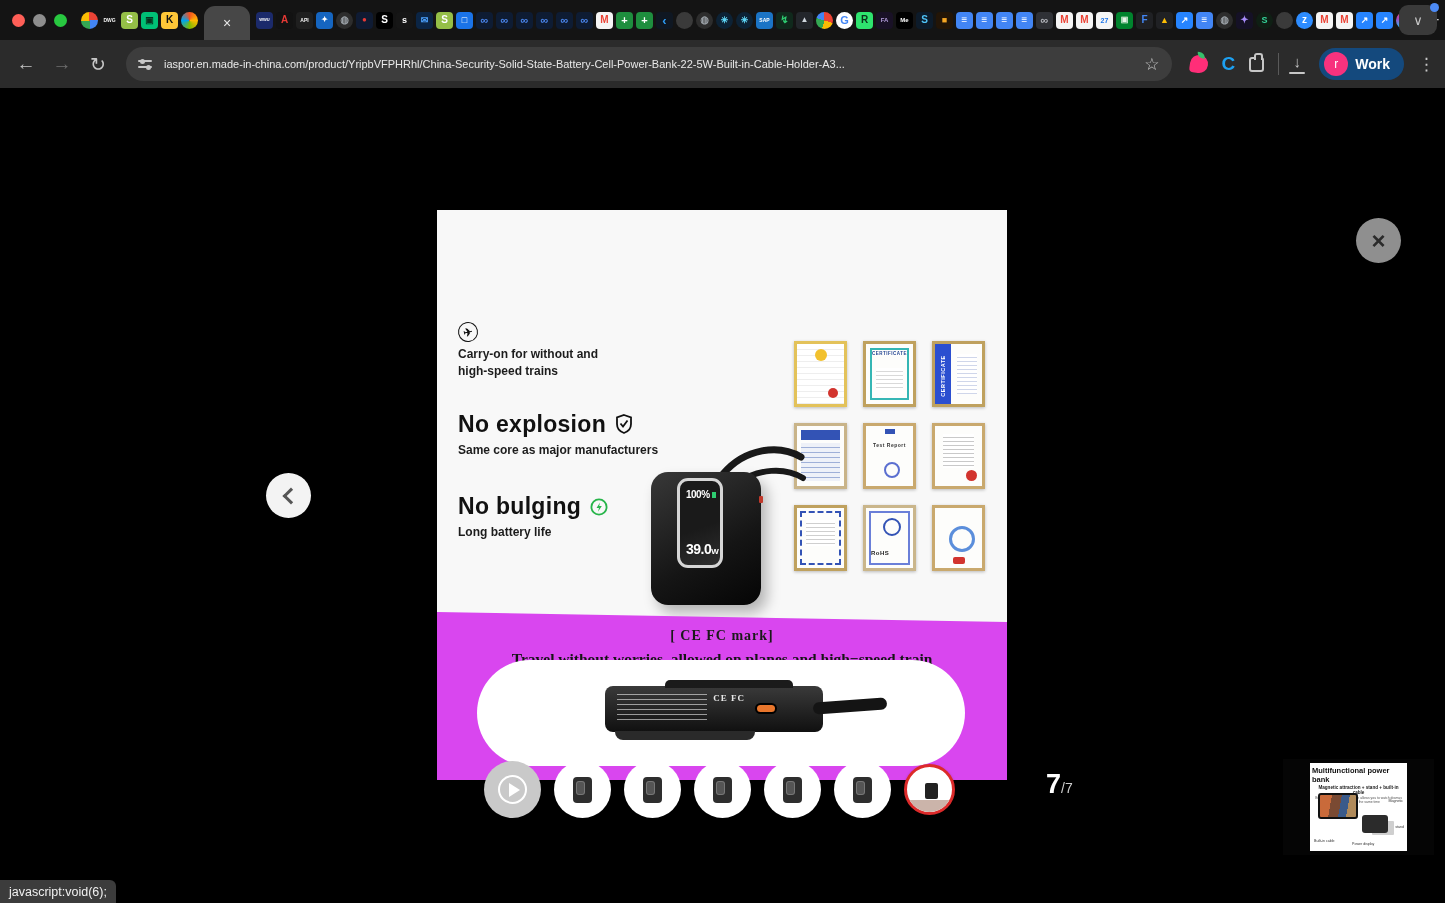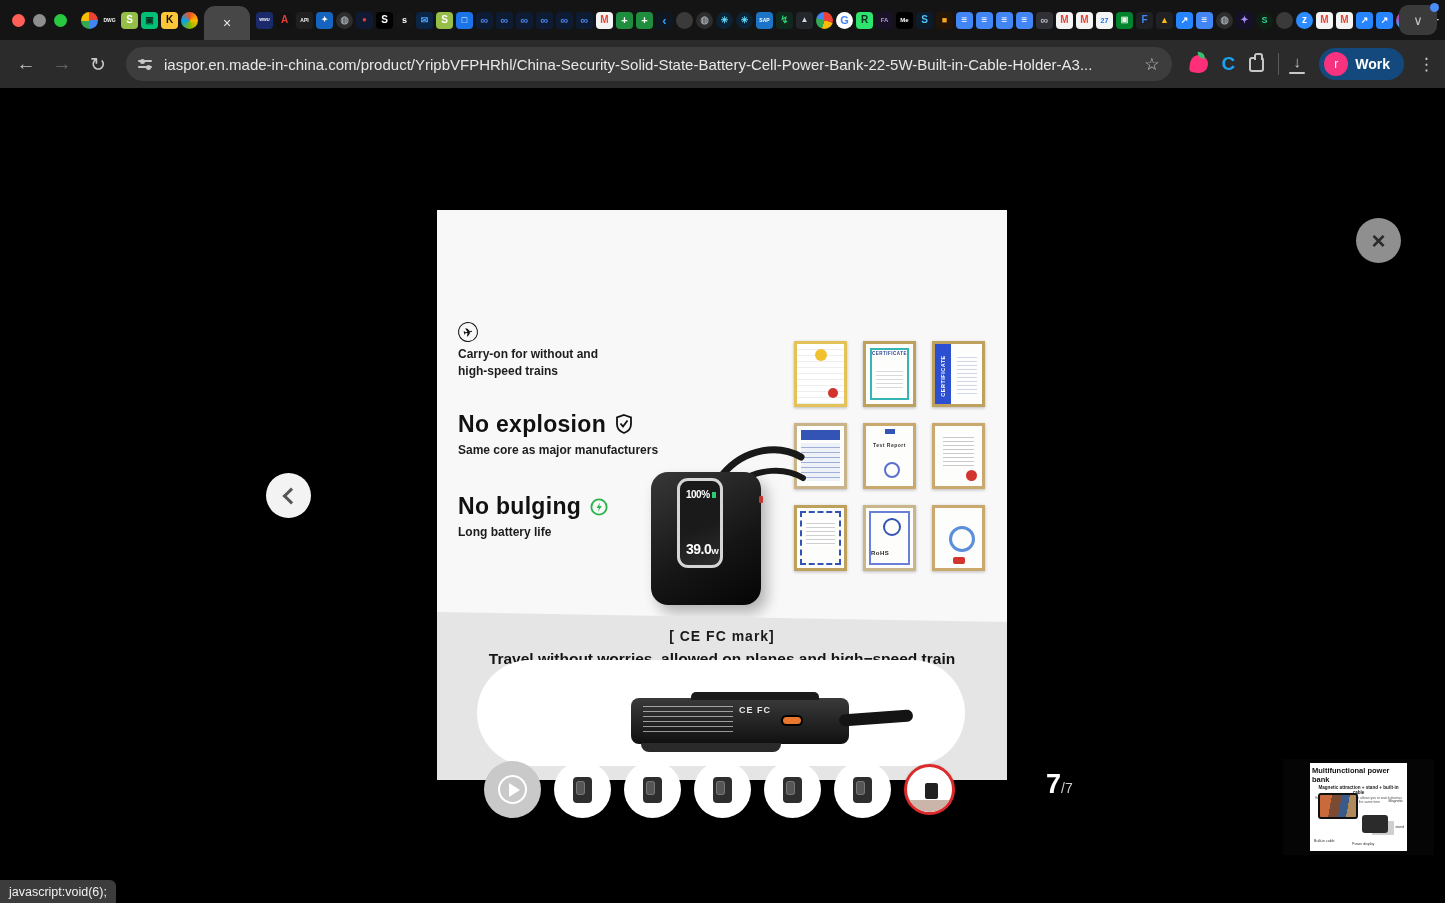--- a/index.html
+++ b/index.html
@@ -33,21 +33,21 @@
     justify-content:center; color:#c7c7c7; font-size:19px; flex:none; }
   .navbtn.dim { color:#6f6f6f; }
   .omnibox { flex:1; height:34px; margin:0 8px; background:#3d3d3d; border-radius:17px;
     display:flex; align-items:center; padding:0 12px; gap:10px; min-width:0; }
   .siteinfo { width:16px; height:14px; position:relative; flex:none; }
   .siteinfo::before, .siteinfo::after { content:""; position:absolute; left:0; right:2px;
     height:2px; background:#c7c7c7; border-radius:2px; }
   .siteinfo::before { top:3px; } .siteinfo::after { top:9px; }
   .siteinfo b { position:absolute; width:5px; height:5px; border-radius:50%;
     background:#c7c7c7; } .siteinfo b.t { left:2px; top:1.5px; } .siteinfo b.b { right:3px; top:7.5px; }
-  .urltext { color:#e8e8e8; font-size:15px; white-space:nowrap; overflow:hidden;
+  .urltext { color:#e8e8e8; font-size:11px; white-space:nowrap; overflow:hidden;
     text-overflow:ellipsis; flex:1; }
   .star { color:#c7c7c7; font-size:17px; flex:none; }
   .extrow { display:flex; align-items:center; gap:14px; margin:0 6px; }
   .ext-berry { width:18px; height:18px; border-radius:50% 50% 50% 4px; background:#ff2e78;
     position:relative; transform:rotate(8deg); }
   .ext-berry::before { content:""; position:absolute; top:-3px; left:6px; width:8px;
     height:6px; background:#35c06b; border-radius:0 6px 0 6px; }
   .ext-c { color:#1da1f2; font-weight:bold; font-size:19px; }
   .ext-puzzle { width:15px; height:15px; border:2px solid #c7c7c7; border-radius:3px;
     position:relative; }
@@ -157,31 +157,31 @@
     display:flex; flex-direction:column; justify-content:space-between;
     padding:8px 0 8px 6px; }
   .batt { font-size:10px; font-weight:bold; letter-spacing:-0.5px; }
   .batt::after { content:""; display:inline-block; width:4px; height:6px;
     background:#2ecc71; margin-left:2px; }
   .watt { font-size:14px; font-weight:bold; letter-spacing:-0.5px; }
   .watt .u { font-size:8px; }
   .cable { position:absolute; left:0; top:0; pointer-events:none; }
 
   
-  .band { position:absolute; left:0; right:0; bottom:0; height:178px; background:#e5e5e5;
+  .band { position:absolute; left:0; right:0; bottom:0; height:178px; background:#d946ef;
     clip-path:polygon(0 10px, 100% 20px, 100% 100%, 0 100%);
-    font-family:Liberation Sans, sans-serif; }
+    font-family:Liberation Serif, serif; }
   .band-mark { text-align:center; margin-top:26px; font-size:14px; font-weight:bold;
     color:#1a1a1a; letter-spacing:1px; }
   .band-line { text-align:center; margin-top:6px; font-size:15.5px; font-weight:bold;
     color:#151515; }
   .pill { position:absolute; left:40px; right:42px; bottom:14px; height:106px;
     background:#fff; border-radius:54px; }
-  .sideview { position:absolute; left:154px; top:26px; width:218px; height:46px;
-    background:linear-gradient(#3a3a3a,#101010); border-radius:8px;margin-top:12px; }
+  .sideview { position:absolute; left:128px; top:26px; width:218px; height:46px;
+    background:linear-gradient(#3a3a3a,#101010); border-radius:8px; }
   .sideview::before { content:""; position:absolute; left:60px; right:30px; top:-6px;
     height:8px; background:#1b1b1b; border-radius:5px 5px 0 0; }
   .sideview::after { content:""; position:absolute; left:10px; bottom:-8px; width:140px;
     height:9px; background:#2a2a2a; border-radius:0 0 8px 8px; }
   .sv-text { position:absolute; left:12px; top:8px; width:90px; height:28px;
     background:repeating-linear-gradient(rgba(255,255,255,.55) 0 1px, transparent 1px 5px); }
   .sv-marks { position:absolute; right:78px; top:7px; color:#e8e8e8; font-size:9px;
     font-weight:bold; letter-spacing:1px; }
   .sv-port { position:absolute; right:48px; top:19px; width:18px; height:7px;
     border-radius:4px; background:#e8762c; box-shadow:0 0 0 2px #000; }

